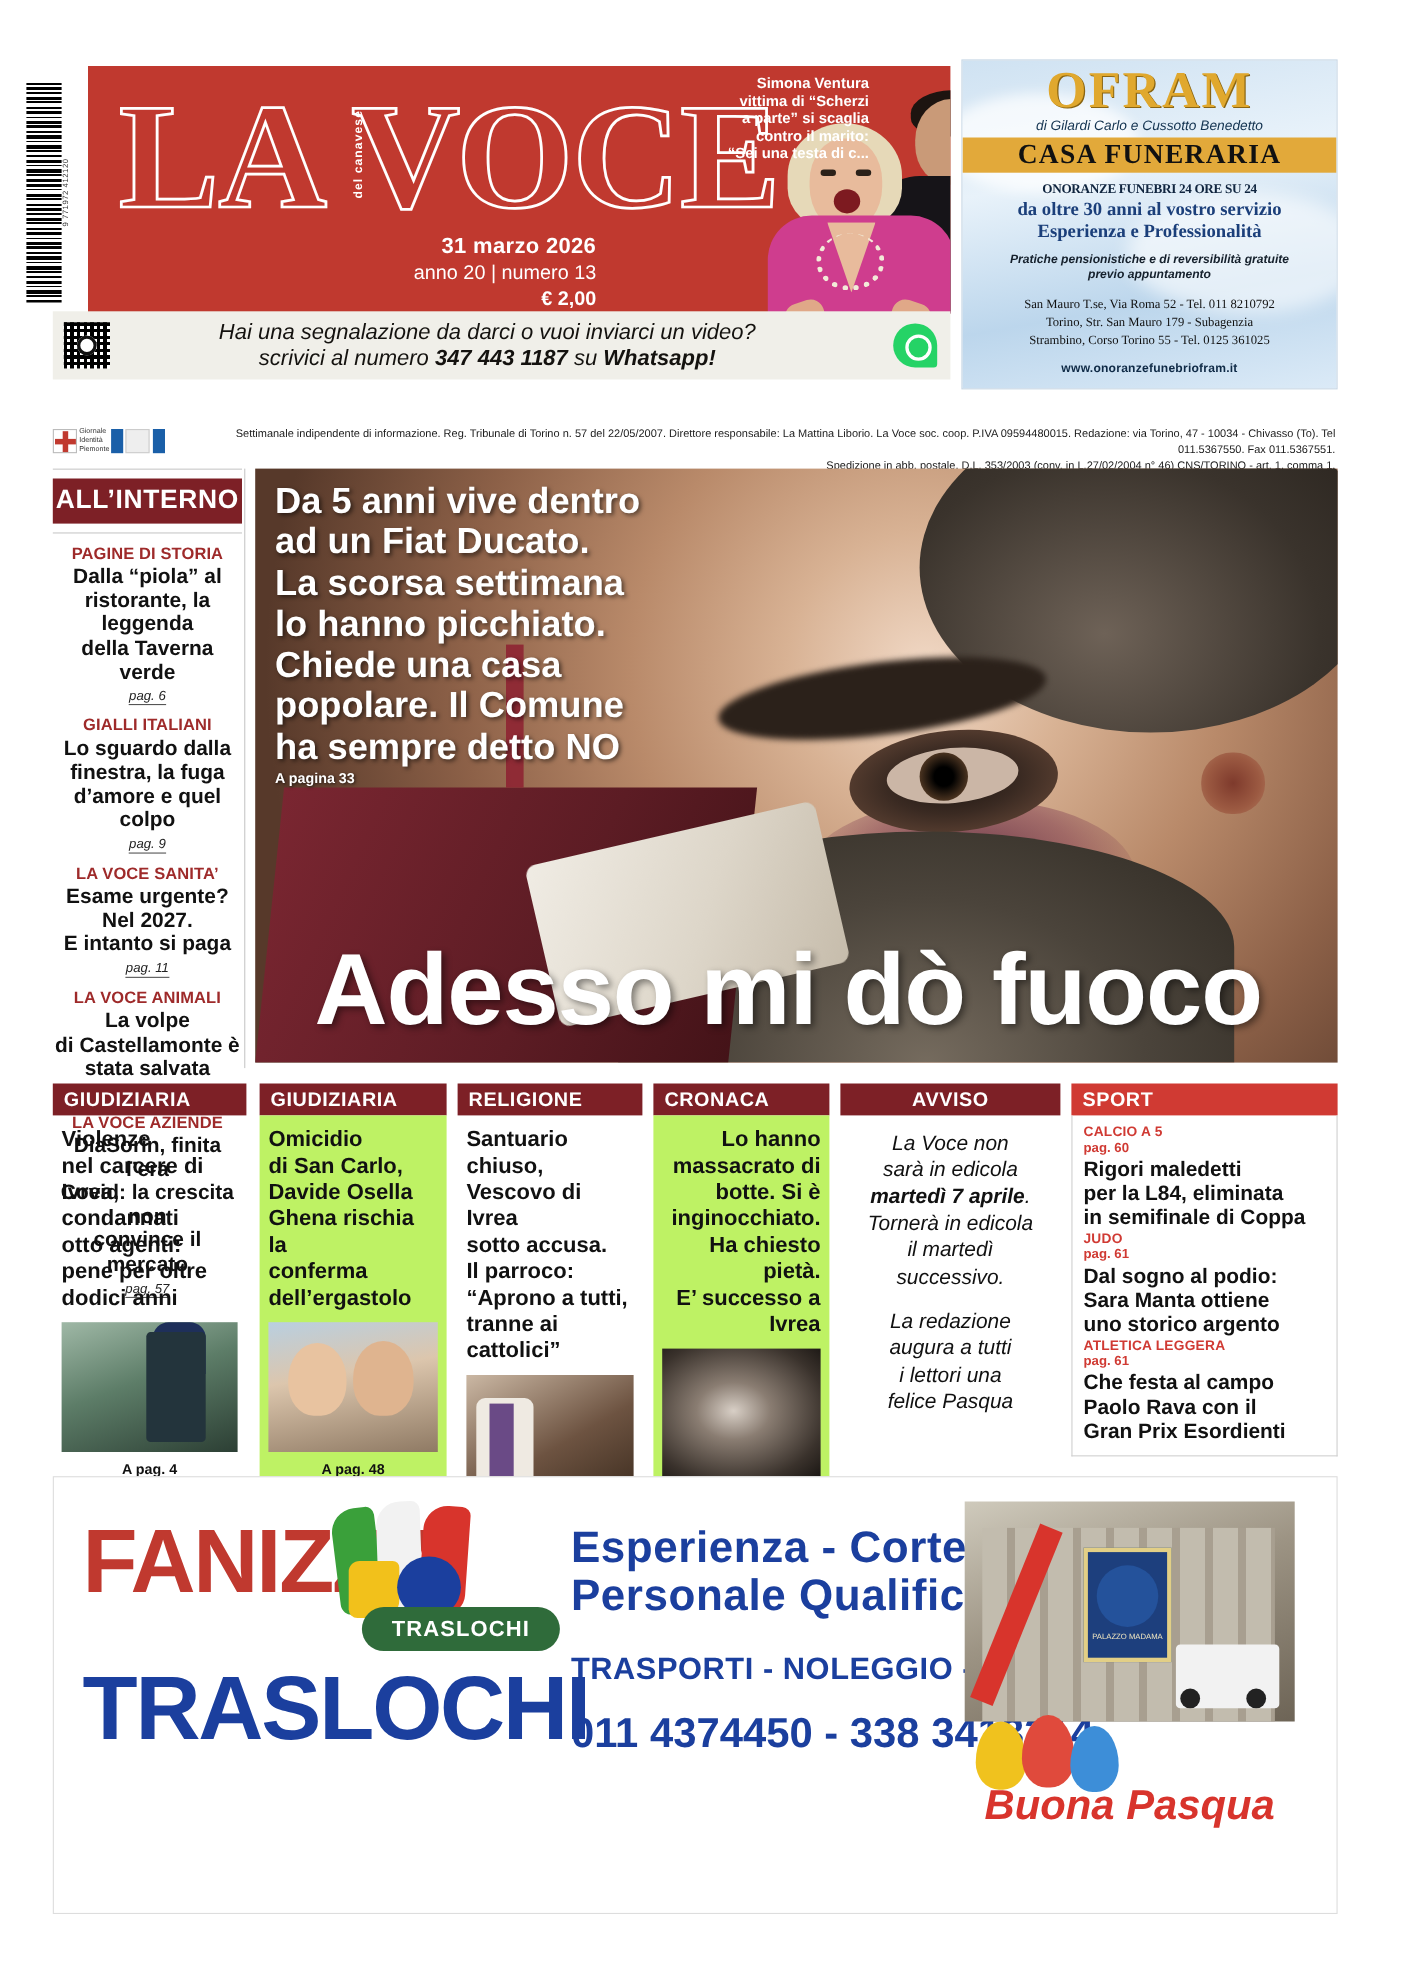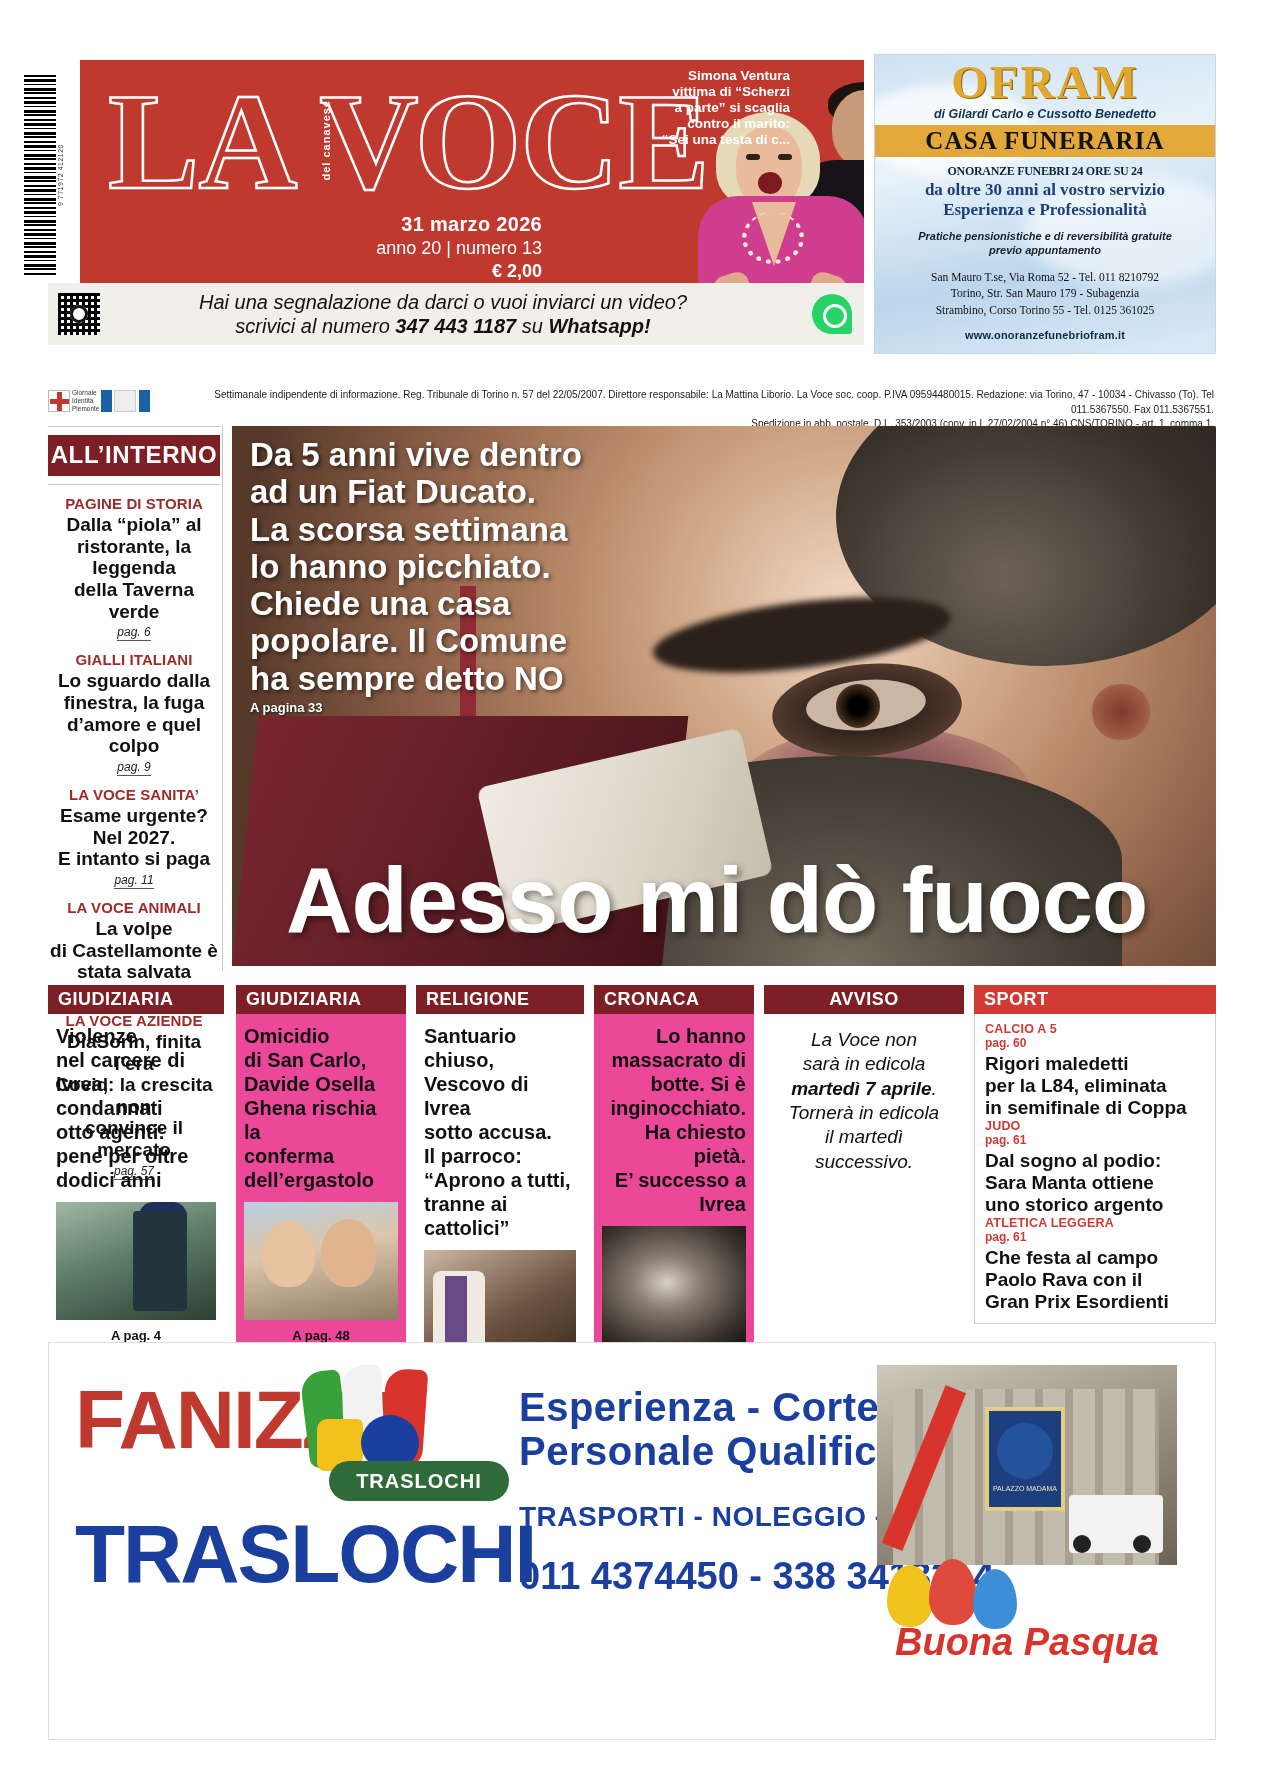--- a/index.html
+++ b/index.html
@@ -126,21 +126,21 @@
   .ofram::after{
     content:""; position:absolute; right:-30px; top:120px; width:220px; height:110px;
     background:rgba(255,255,255,.6); border-radius:50%; filter:blur(8px);
   }
   .ofram-inner{ position:relative; z-index:2; }
   .ofram-logo{
     font-family:"Liberation Serif", serif; font-size:47px; font-weight:700;
     color:#e0a82e; letter-spacing:2px; margin-top:4px; line-height:1;
     text-shadow:1px 1px 0 #8a6512;
   }
-  .ofram-owners{ font-size:12.5px; font-weight:700; font-style:italic; color:#12324f; margin-top:1px;}
+  .ofram-owners{ font-size:12.5px; font-weight:400; font-style:italic; color:#12324f; margin-top:1px;}
   .ofram-casa{
     background:#e2a93a; color:#111; font-family:"Liberation Serif",serif;
     font-size:25px; font-weight:700; letter-spacing:1.2px; margin-top:4px; padding:2px 0;
   }
   .ofram-l1{ font-family:"Liberation Serif",serif; font-size:12px; font-weight:700; color:#10253f; margin-top:7px; letter-spacing:-.3px;}
   .ofram-l2{ font-family:"Liberation Serif",serif; font-size:17px; font-weight:700; color:#1b3f7a; margin-top:1px;}
   .ofram-l3{ font-family:"Liberation Serif",serif; font-size:17px; font-weight:700; color:#1b3f7a;}
   .ofram-l4{ font-size:11px; font-style:italic; font-weight:700; color:#15202c; margin-top:9px; line-height:1.3;}
   .ofram-addr{ font-family:"Liberation Serif",serif; font-size:11.5px; color:#111; margin-top:11px; line-height:1.45;}
   .ofram-web{ font-size:11px; font-weight:700; color:#0f2a46; margin-top:10px; letter-spacing:.2px;}
@@ -287,21 +287,21 @@
   .cards{
     position:absolute; left:48px; top:985px; width:1168px; height:330px;
   }
   .card{ position:absolute; top:0; }
   .card-hd{
     background:#7d2026; color:#fff; font-size:18px; font-weight:700;
     letter-spacing:.5px; padding:5px 10px 6px; line-height:1;
   }
   .card-hd.sport{ background:#d03a33; }
   .card-body{ padding:10px 8px 0; }
-  .card-body.tint{ background:#ec4899; }
+  .card-body.tint{ background:#bef264; }
   .card-text{ font-size:20px; font-weight:700; line-height:1.2; color:#111; }
   .card-page{ font-size:13px; font-weight:700; text-align:center; padding:8px 0 10px; color:#111;}
   .thumb{ width:100%; height:118px; margin-top:10px; }
 
   #card1{ left:0;    width:176px; }
   #card2{ left:188px; width:170px; }
   #card3{ left:368px; width:168px; }
   #card4{ left:546px; width:160px; }
   #card5{ left:716px; width:200px; }
   #card6{ left:926px; width:242px; }
@@ -551,20 +551,24 @@
     <div class="card" id="card5">
       <div class="card-hd" style="text-align:center;">AVVISO</div>
       <div class="avviso-body">
         <div><span style="white-space: pre-line; text-align: center;">La Voce non
 sarà in edicola
 </span><b>martedì 7 aprile</b><span style="white-space: pre-line;">.
 Tornerà in edicola
 il martedì
 successivo.</span></div>
         <div class="avviso-gap"></div>
+        <div style="white-space: pre-line;">La redazione
+augura a tutti
+i lettori una
+felice Pasqua</div>
       </div>
     </div>
 
     <div class="card" id="card6">
       <div class="card-hd sport">SPORT</div>
       <div class="sport-box">
         <div>
           <div class="sport-row">
             <div class="sport-kicker">CALCIO A 5</div>
             <div class="sport-page">pag. 60</div>

